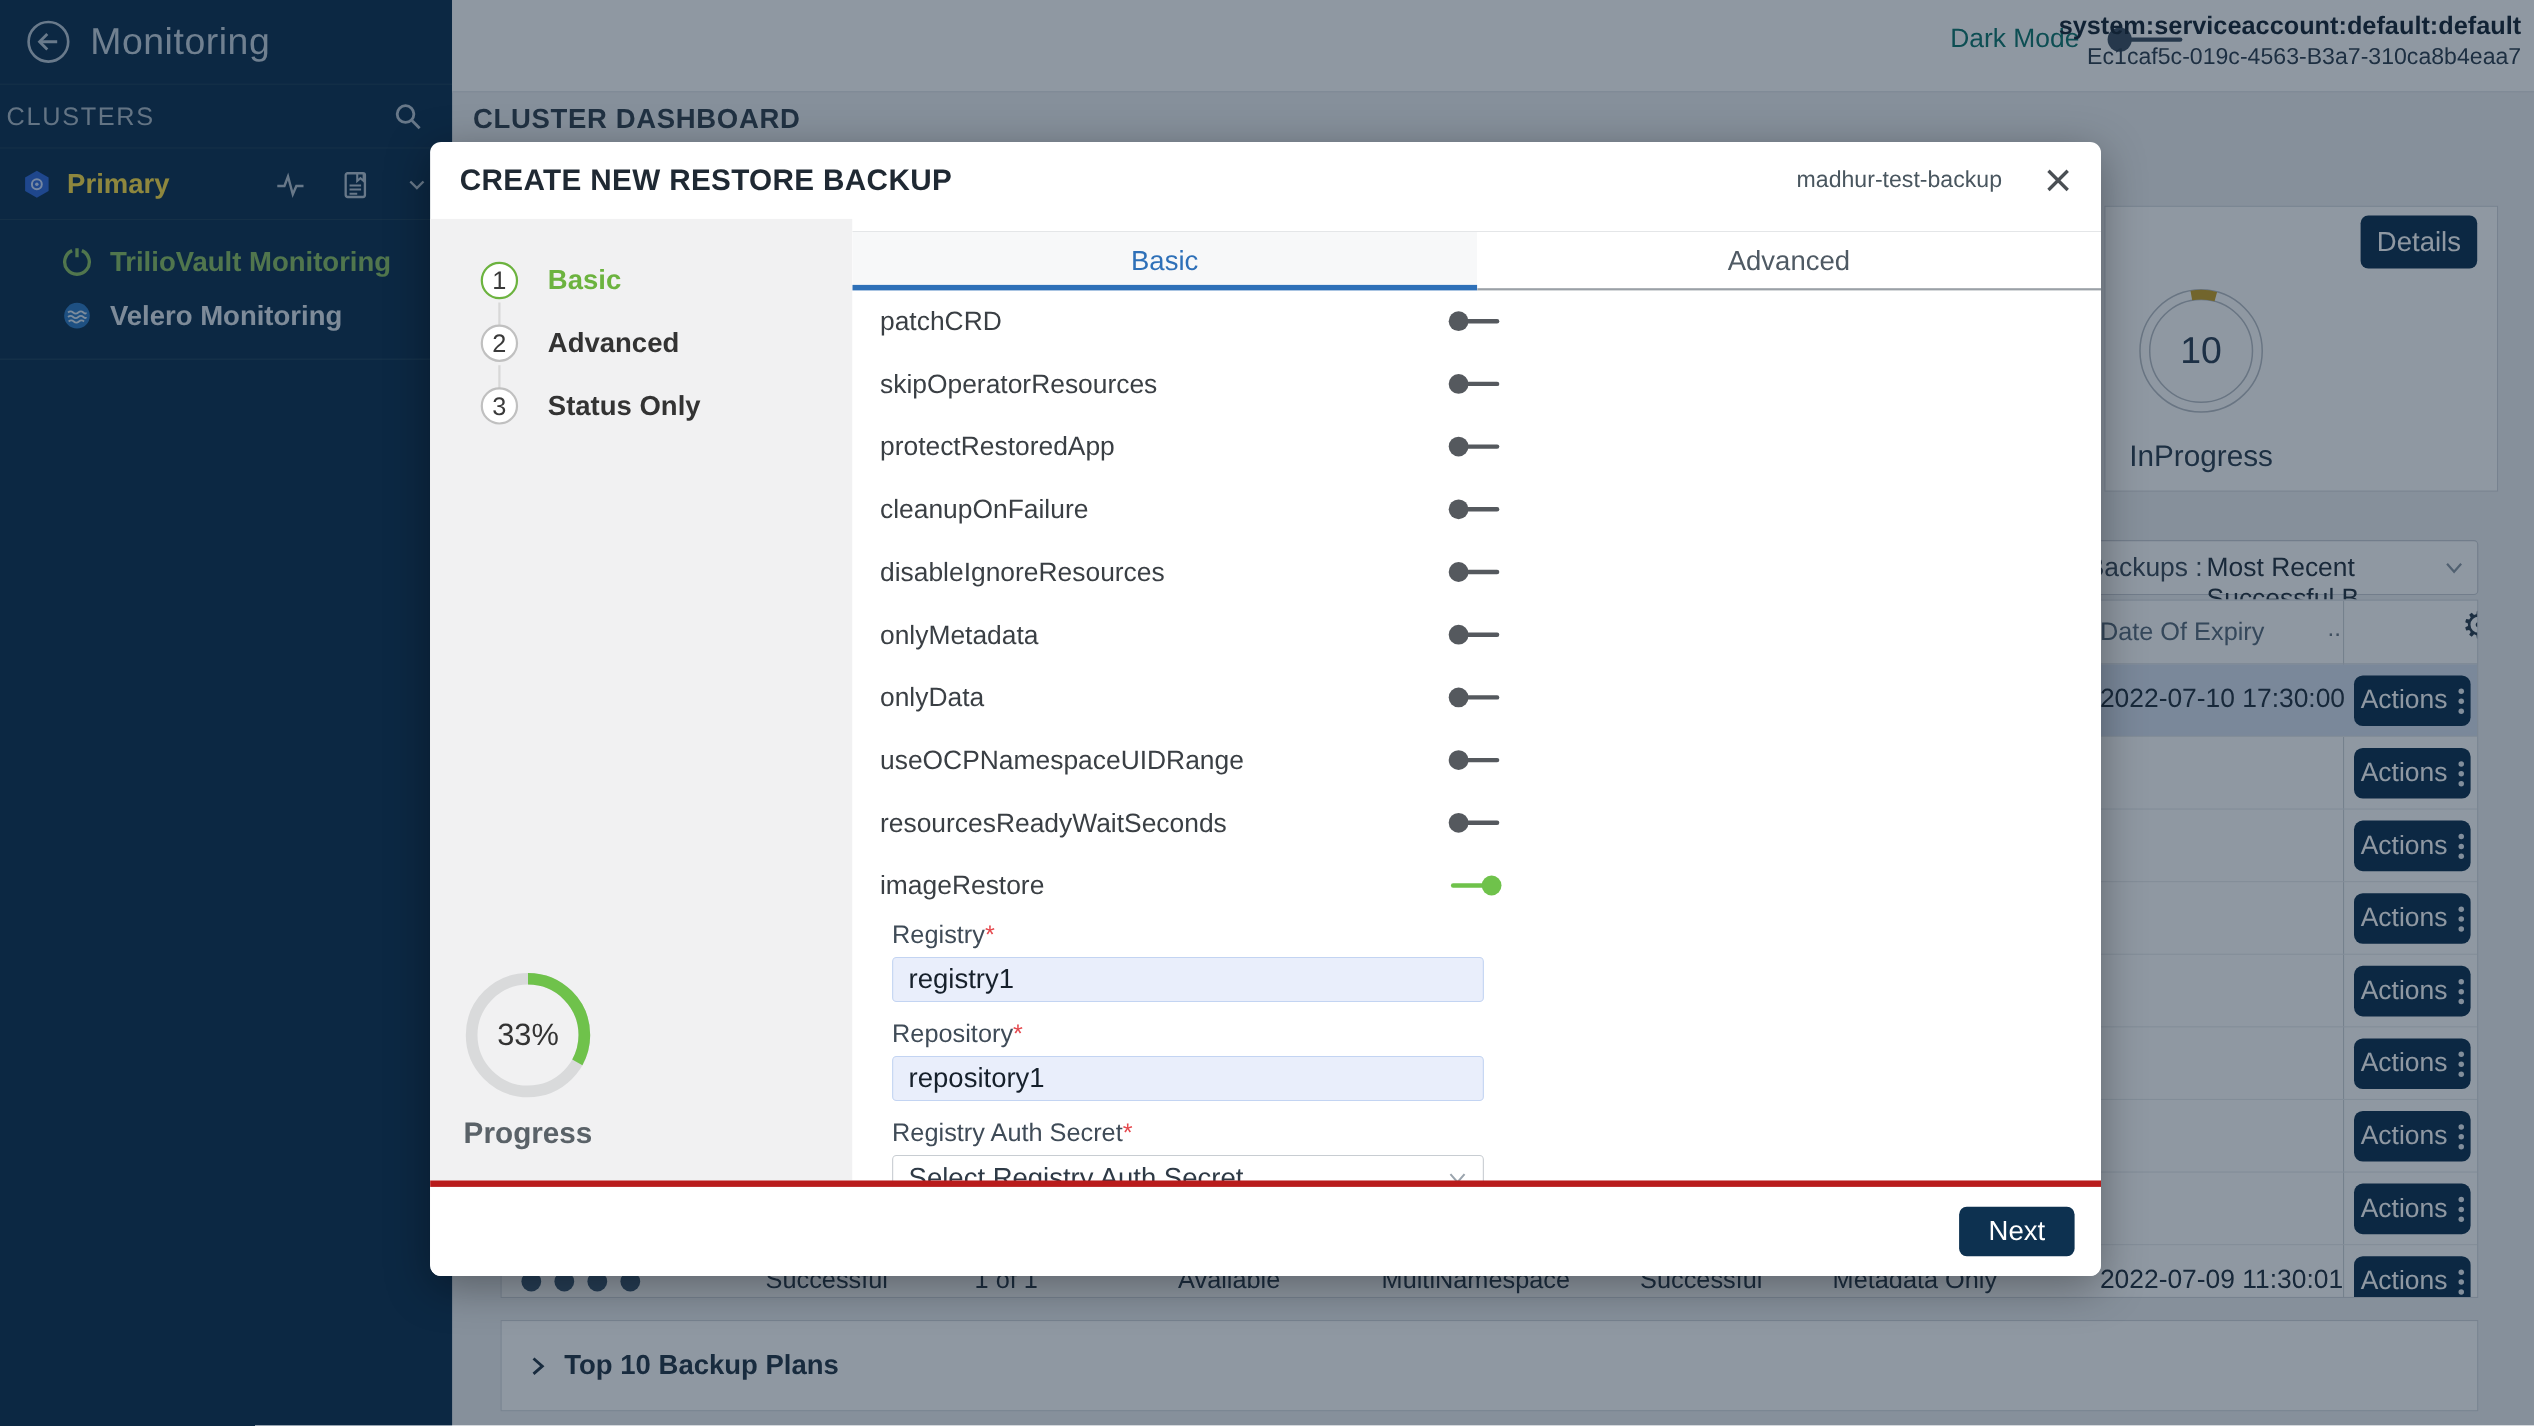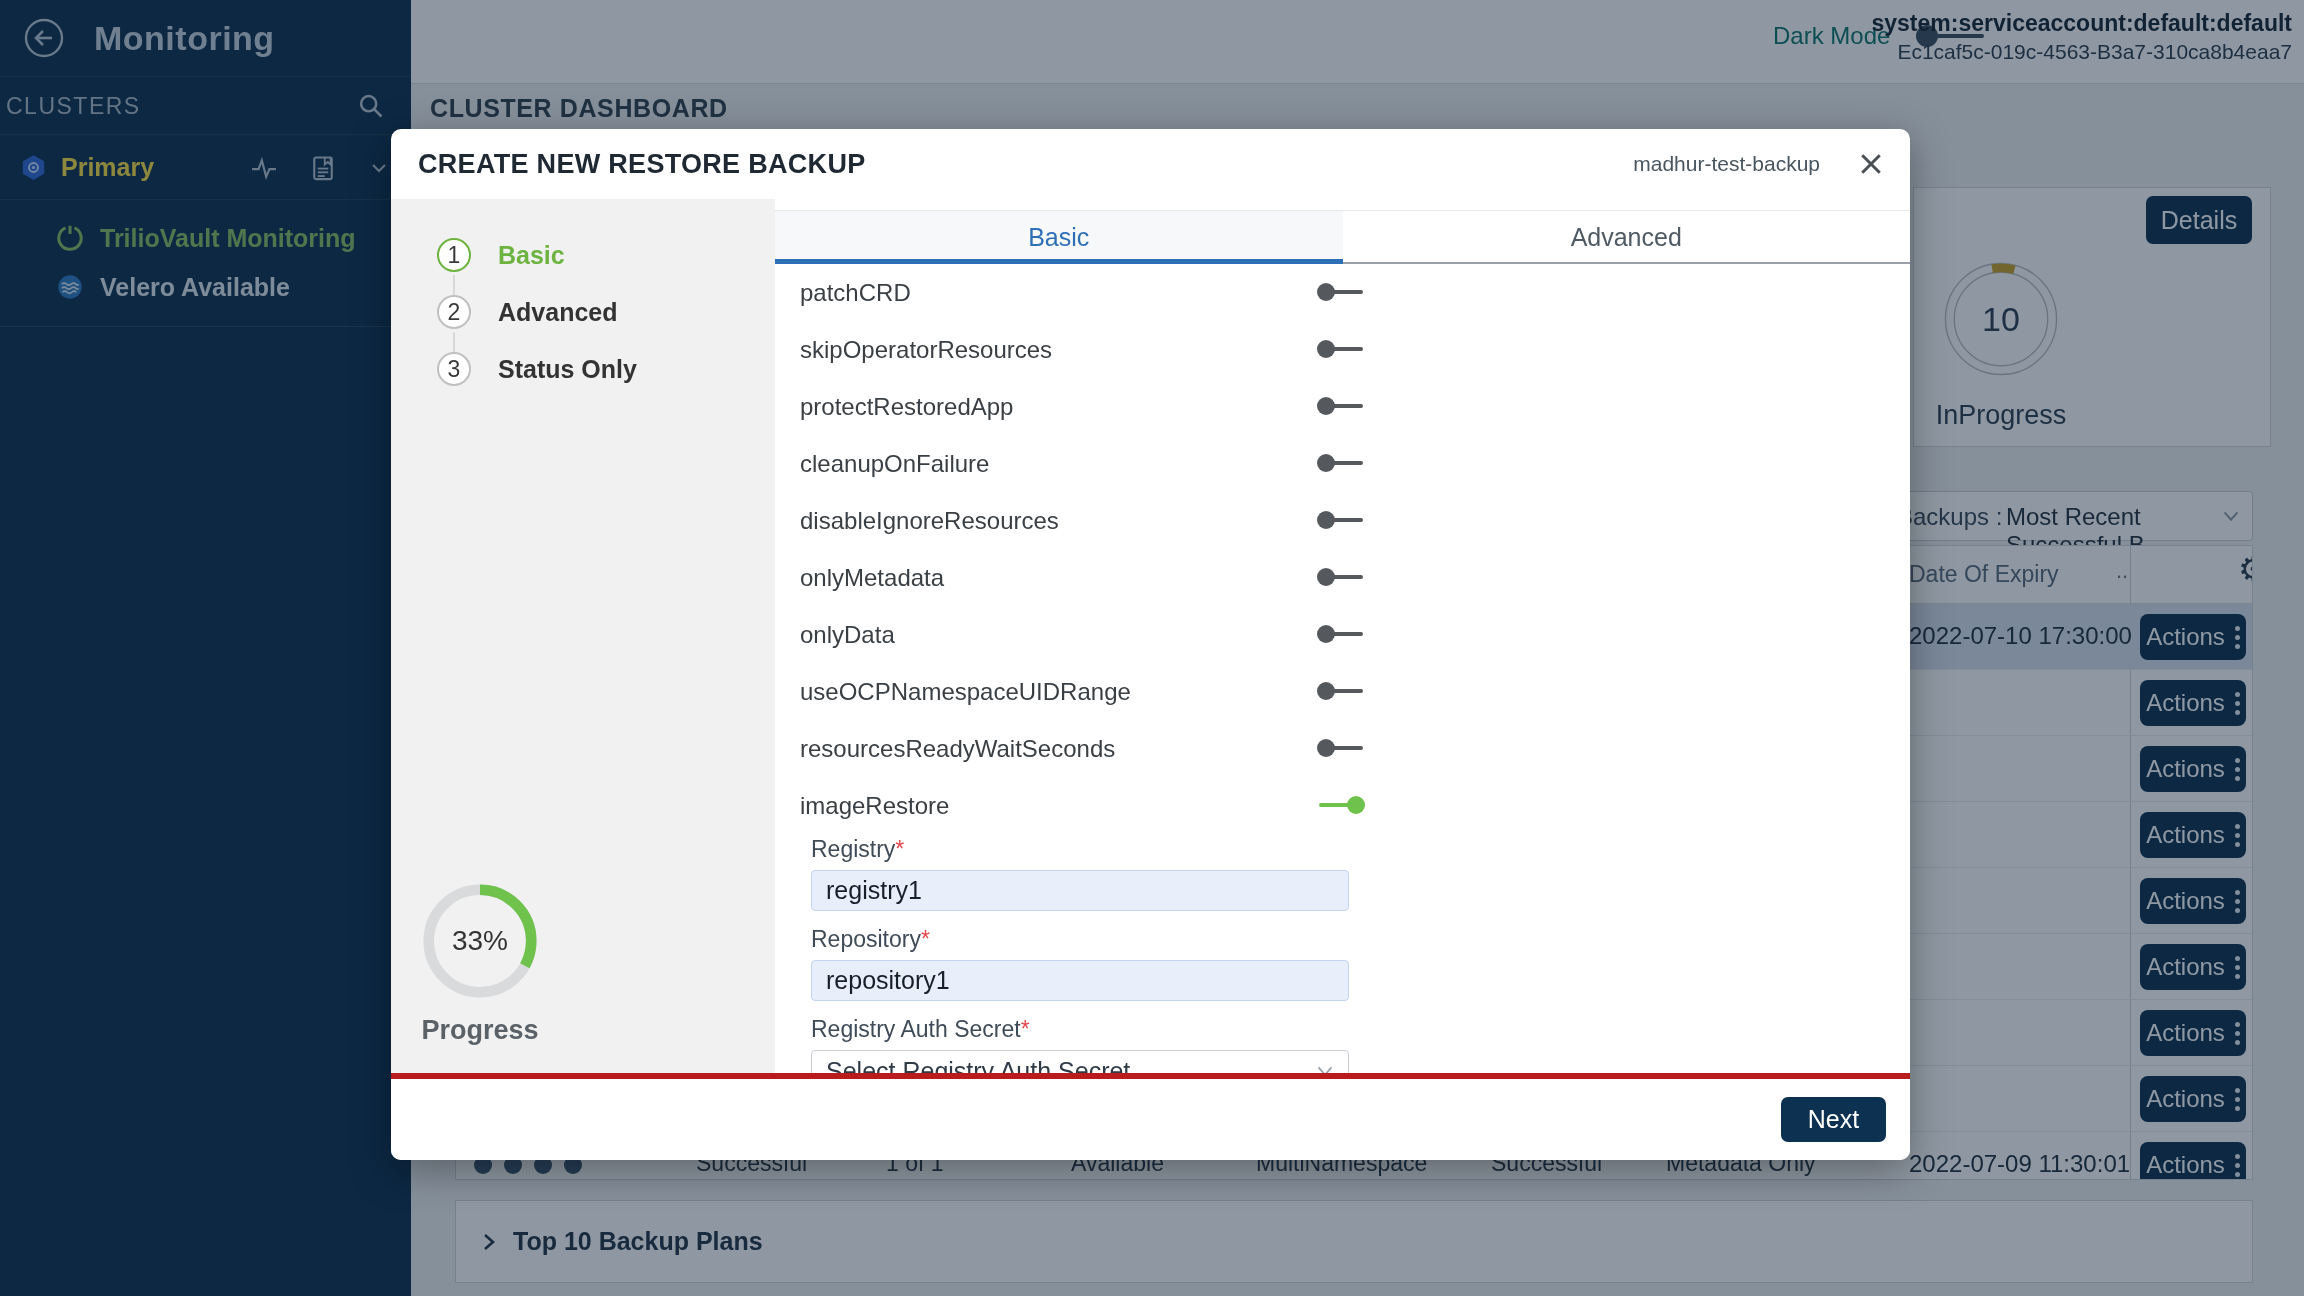--- a/index.html
+++ b/index.html
@@ -3,21 +3,21 @@
 <meta charset="utf-8">
 <style>
   * { margin:0; padding:0; box-sizing:border-box; }
   html,body { width:2304px; height:1296px; overflow:hidden; }
   body { font-family:"Liberation Sans","DejaVu Sans",sans-serif; background:#eef0f3; position:relative; }
   .abs { position:absolute; }
 
   
   .sidebar { left:0; top:0; width:411px; height:1296px; background:#0d3050; z-index:1; }
   .sb-header { position:absolute; left:0; top:0; width:100%; height:77px; border-bottom:1px solid #1e4058; display:flex; align-items:center; padding-left:22px; }
-  .sb-title { color:#c6d3de; font-size:34px; margin-left:28px; font-weight:700; letter-spacing:.5px; }
+  .sb-title { color:#c6d3de; font-size:34px; margin-left:16px; font-weight:400; letter-spacing:.5px; }
   .sb-clusters { position:absolute; left:0; top:78px; width:100%; height:57px; border-bottom:1px solid #1e4058; display:flex; align-items:center; justify-content:space-between; padding:0 26px 0 6px; }
   .sb-clusters-label { color:#aebcc8; font-size:23px; letter-spacing:1.5px; }
   .sb-cluster-row { position:absolute; left:0; top:136px; width:100%; height:64px; border-bottom:1px solid #1e4058; display:flex; align-items:center; padding:0 20px; }
   .sb-cluster-name { color:#fde047; font-size:25px; font-weight:700; margin-left:14px; flex:1; }
   .sb-cluster-icons { display:flex; align-items:center; gap:30px; }
   .sb-item { position:absolute; left:0; width:100%; height:48px; display:flex; align-items:center; padding-left:56px; }
   .sb-item-1 { top:214px; }
   .sb-item-2 { top:263px; }
   .sb-item-label { font-size:25px; font-weight:700; margin-left:16px; }
   .sb-item-1 .sb-item-label { color:#8cc063; }
@@ -167,21 +167,21 @@
     </svg>
     <span class="sb-item-label">TrilioVault Monitoring</span>
   </div>
   <div class="sb-item sb-item-2">
     <svg width="28" height="28" viewBox="0 0 24 24">
       <circle cx="12" cy="12" r="10" fill="#2f7bc4"></circle>
       <path d="M5 9.5 q2 -1.8 4 0 t4 0 t4 0 t2 0" fill="none" stroke="#dce9f5" stroke-width="1.4"></path>
       <path d="M5 13 q2 -1.8 4 0 t4 0 t4 0 t2 0" fill="none" stroke="#dce9f5" stroke-width="1.4"></path>
       <path d="M5.5 16.5 q2 -1.8 4 0 t4 0 t4 0" fill="none" stroke="#dce9f5" stroke-width="1.4"></path>
     </svg>
-    <span class="sb-item-label">Velero Available</span>
+    <span class="sb-item-label">Velero Monitoring</span>
   </div>
   <div class="sb-divider"></div>
 </div>
 
 <div class="abs topbar">
   <div class="darkmode">
     <span class="darkmode-label">Dark Mode</span>
     <span class="dm-switch">
         <span class="knob"></span>
         <span class="bar"></span>

